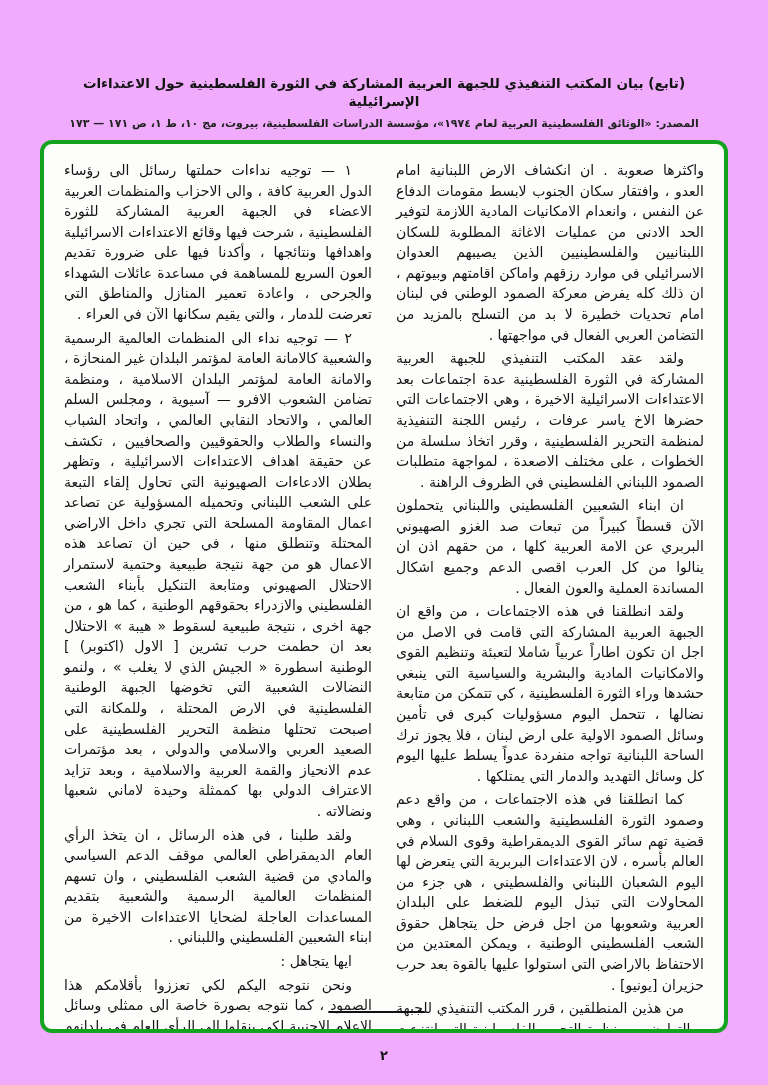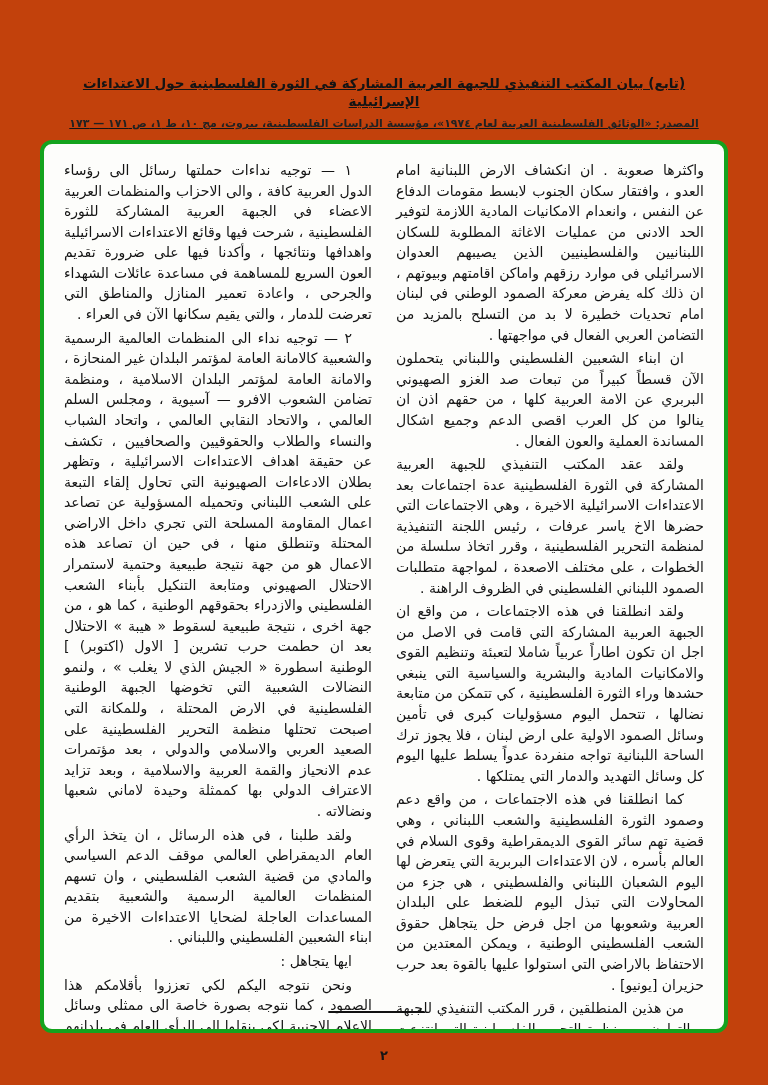--- a/index.html
+++ b/index.html
@@ -6,22 +6,21 @@
   body {
     width:768px; height:1085px;
     background:#ffffff;
     font-family:"DejaVu Sans", sans-serif;
     color:#141414;
     overflow:hidden;
   }
   .page {
     position:relative;
     width:768px; height:1085px;
-    background:#c2410c;
-    text-decoration:underline;
+    background:#f0abfc;
   }
   .doc-header {
     padding-top:74px;
     text-align:center;
   }
   .doc-title {
     font-size:13.5px;
     font-weight:bold;
     margin:0 48px 7px;
     line-height:1.35;
@@ -82,22 +81,22 @@
 
   <header class="doc-header" dir="rtl">
     <h1 class="doc-title">(تابع) بيان المكتب التنفيذي للجبهة العربية المشاركة في الثورة الفلسطينية حول الاعتداءات الإسرائيلية</h1>
     <p class="doc-source">المصدر: «الوثائق الفلسطينية العربية لعام ١٩٧٤»، مؤسسة الدراسات الفلسطينية، بيروت، مج ١٠، ط ١، ص ١٧١ — ١٧٣</p>
   </header>
 
   <div class="green-frame">
     <div class="columns">
       <div class="col" data-column="0">
           <p class="para">واكثرها صعوبة . ان انكشاف الارض اللبنانية امام العدو ، وافتقار سكان الجنوب لابسط مقومات الدفاع عن النفس ، وانعدام الامكانيات المادية اللازمة لتوفير الحد الادنى من عمليات الاغاثة المطلوبة للسكان اللبنانيين والفلسطينيين الذين يصيبهم العدوان الاسرائيلي في موارد رزقهم واماكن اقامتهم وبيوتهم ، ان ذلك كله يفرض معركة الصمود الوطني في لبنان امام تحديات خطيرة لا بد من التسلح بالمزيد من التضامن العربي الفعال في مواجهتها .</p>
+          <p class="para">ولقد عقد المكتب التنفيذي للجبهة العربية المشاركة في الثورة الفلسطينية عدة اجتماعات بعد الاعتداءات الاسرائيلية الاخيرة ، وهي الاجتماعات التي حضرها الاخ ياسر عرفات ، رئيس اللجنة التنفيذية لمنظمة التحرير الفلسطينية ، وقرر اتخاذ سلسلة من الخطوات ، على مختلف الاصعدة ، لمواجهة متطلبات الصمود اللبناني الفلسطيني في الظروف الراهنة .</p>
           <p class="para">ان ابناء الشعبين الفلسطيني واللبناني يتحملون الآن قسطاً كبيراً من تبعات صد الغزو الصهيوني البربري عن الامة العربية كلها ، من حقهم اذن ان ينالوا من كل العرب اقصى الدعم وجميع اشكال المساندة العملية والعون الفعال .</p>
-          <p class="para">ولقد عقد المكتب التنفيذي للجبهة العربية المشاركة في الثورة الفلسطينية عدة اجتماعات بعد الاعتداءات الاسرائيلية الاخيرة ، وهي الاجتماعات التي حضرها الاخ ياسر عرفات ، رئيس اللجنة التنفيذية لمنظمة التحرير الفلسطينية ، وقرر اتخاذ سلسلة من الخطوات ، على مختلف الاصعدة ، لمواجهة متطلبات الصمود اللبناني الفلسطيني في الظروف الراهنة .</p>
           <p class="para">ولقد انطلقنا في هذه الاجتماعات ، من واقع ان الجبهة العربية المشاركة التي قامت في الاصل من اجل ان تكون اطاراً عربياً شاملا لتعبئة وتنظيم القوى والامكانيات المادية والبشرية والسياسية التي ينبغي حشدها وراء الثورة الفلسطينية ، كي تتمكن من متابعة نضالها ، تتحمل اليوم مسؤوليات كبرى في تأمين وسائل الصمود الاولية على ارض لبنان ، فلا يجوز ترك الساحة اللبنانية تواجه منفردة عدواً يسلط عليها اليوم كل وسائل التهديد والدمار التي يمتلكها .</p>
           <p class="para">كما انطلقنا في هذه الاجتماعات ، من واقع دعم وصمود الثورة الفلسطينية والشعب اللبناني ، وهي قضية تهم سائر القوى الديمقراطية وقوى السلام في العالم بأسره ، لان الاعتداءات البربرية التي يتعرض لها اليوم الشعبان اللبناني والفلسطيني ، هي جزء من المحاولات التي تبذل اليوم للضغط على البلدان العربية وشعوبها من اجل فرض حل يتجاهل حقوق الشعب الفلسطيني الوطنية ، ويمكن المعتدين من الاحتفاظ بالاراضي التي استولوا عليها بالقوة بعد حرب حزيران [يونيو] .</p>
           <p class="para">من هذين المنطلقين ، قرر المكتب التنفيذي للجبهة ، بالتعاون مع منظمة التحرير الفلسطينية التي انتزعت في الفترة الاخيرة ، بفضل تضحيات المقاومة والشعب الفلسطيني ، اعترافاً عربياً واسلامياً ودولياً واسعاً بها كممثلة شرعية وحيدة لشعبها ، اتخاذ الخطوات العاجلة الآتية على الصعيدين الاعلامي ، وعلى صعيد الاتصالات ، وذلك كجزء من العمل المطلوب لدعم صمود الشعبين الفلسطيني واللبناني :</p>
         </div>
       <div class="col" data-column="1">
           <p class="para">١ — توجيه نداءات حملتها رسائل الى رؤساء الدول العربية كافة ، والى الاحزاب والمنظمات العربية الاعضاء في الجبهة العربية المشاركة للثورة الفلسطينية ، شرحت فيها وقائع الاعتداءات الاسرائيلية واهدافها ونتائجها ، وأكدنا فيها على ضرورة تقديم العون السريع للمساهمة في مساعدة عائلات الشهداء والجرحى ، واعادة تعمير المنازل والمناطق التي تعرضت للدمار ، والتي يقيم سكانها الآن في العراء .</p>
           <p class="para">٢ — توجيه نداء الى المنظمات العالمية الرسمية والشعبية كالامانة العامة لمؤتمر البلدان غير المنحازة ، والامانة العامة لمؤتمر البلدان الاسلامية ، ومنظمة تضامن الشعوب الافرو — آسيوية ، ومجلس السلم العالمي ، والاتحاد النقابي العالمي ، واتحاد الشباب والنساء والطلاب والحقوقيين والصحافيين ، تكشف عن حقيقة اهداف الاعتداءات الاسرائيلية ، وتظهر بطلان الادعاءات الصهيونية التي تحاول إلقاء التبعة على الشعب اللبناني وتحميله المسؤولية عن تصاعد اعمال المقاومة المسلحة التي تجري داخل الاراضي المحتلة وتنطلق منها ، في حين ان تصاعد هذه الاعمال هو من جهة نتيجة طبيعية وحتمية لاستمرار الاحتلال الصهيوني ومتابعة التنكيل بأبناء الشعب الفلسطيني والازدراء بحقوقهم الوطنية ، كما هو ، من جهة اخرى ، نتيجة طبيعية لسقوط « هيبة » الاحتلال بعد ان حطمت حرب تشرين [ الاول (اكتوبر) ] الوطنية اسطورة « الجيش الذي لا يغلب » ، ولنمو النضالات الشعبية التي تخوضها الجبهة الوطنية الفلسطينية في الارض المحتلة ، وللمكانة التي اصبحت تحتلها منظمة التحرير الفلسطينية على الصعيد العربي والاسلامي والدولي ، بعد مؤتمرات عدم الانحياز والقمة العربية والاسلامية ، وبعد تزايد الاعتراف الدولي بها كممثلة وحيدة لاماني شعبها ونضالاته .</p>
           <p class="para">ولقد طلبنا ، في هذه الرسائل ، ان يتخذ الرأي العام الديمقراطي العالمي موقف الدعم السياسي والمادي من قضية الشعب الفلسطيني ، وان تسهم المنظمات العالمية الرسمية والشعبية بتقديم المساعدات العاجلة لضحايا الاعتداءات الاخيرة من ابناء الشعبين الفلسطيني واللبناني .</p>
           <p class="para">ايها يتجاهل :</p>
           <p class="para">ونحن نتوجه اليكم لكي تعززوا بأقلامكم هذا الصمود ، كما نتوجه بصورة خاصة الى ممثلي وسائل الاعلام الاجنبية لكي ينقلوا الى الرأي العام في بلدانهم حقائق ما يجري في بلادنا ، وفي هذه المنطقة ، هذه الحقائق التي تحاول الدعايات الصهيونية طمسها ، بل عرضها بصورة مشوهة معكوسة . وشكراً لكم .</p>

